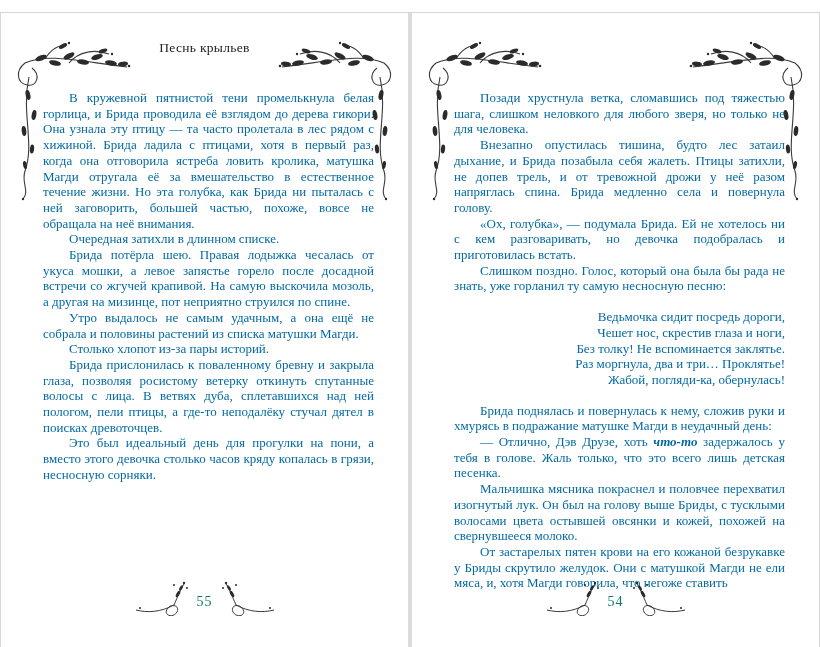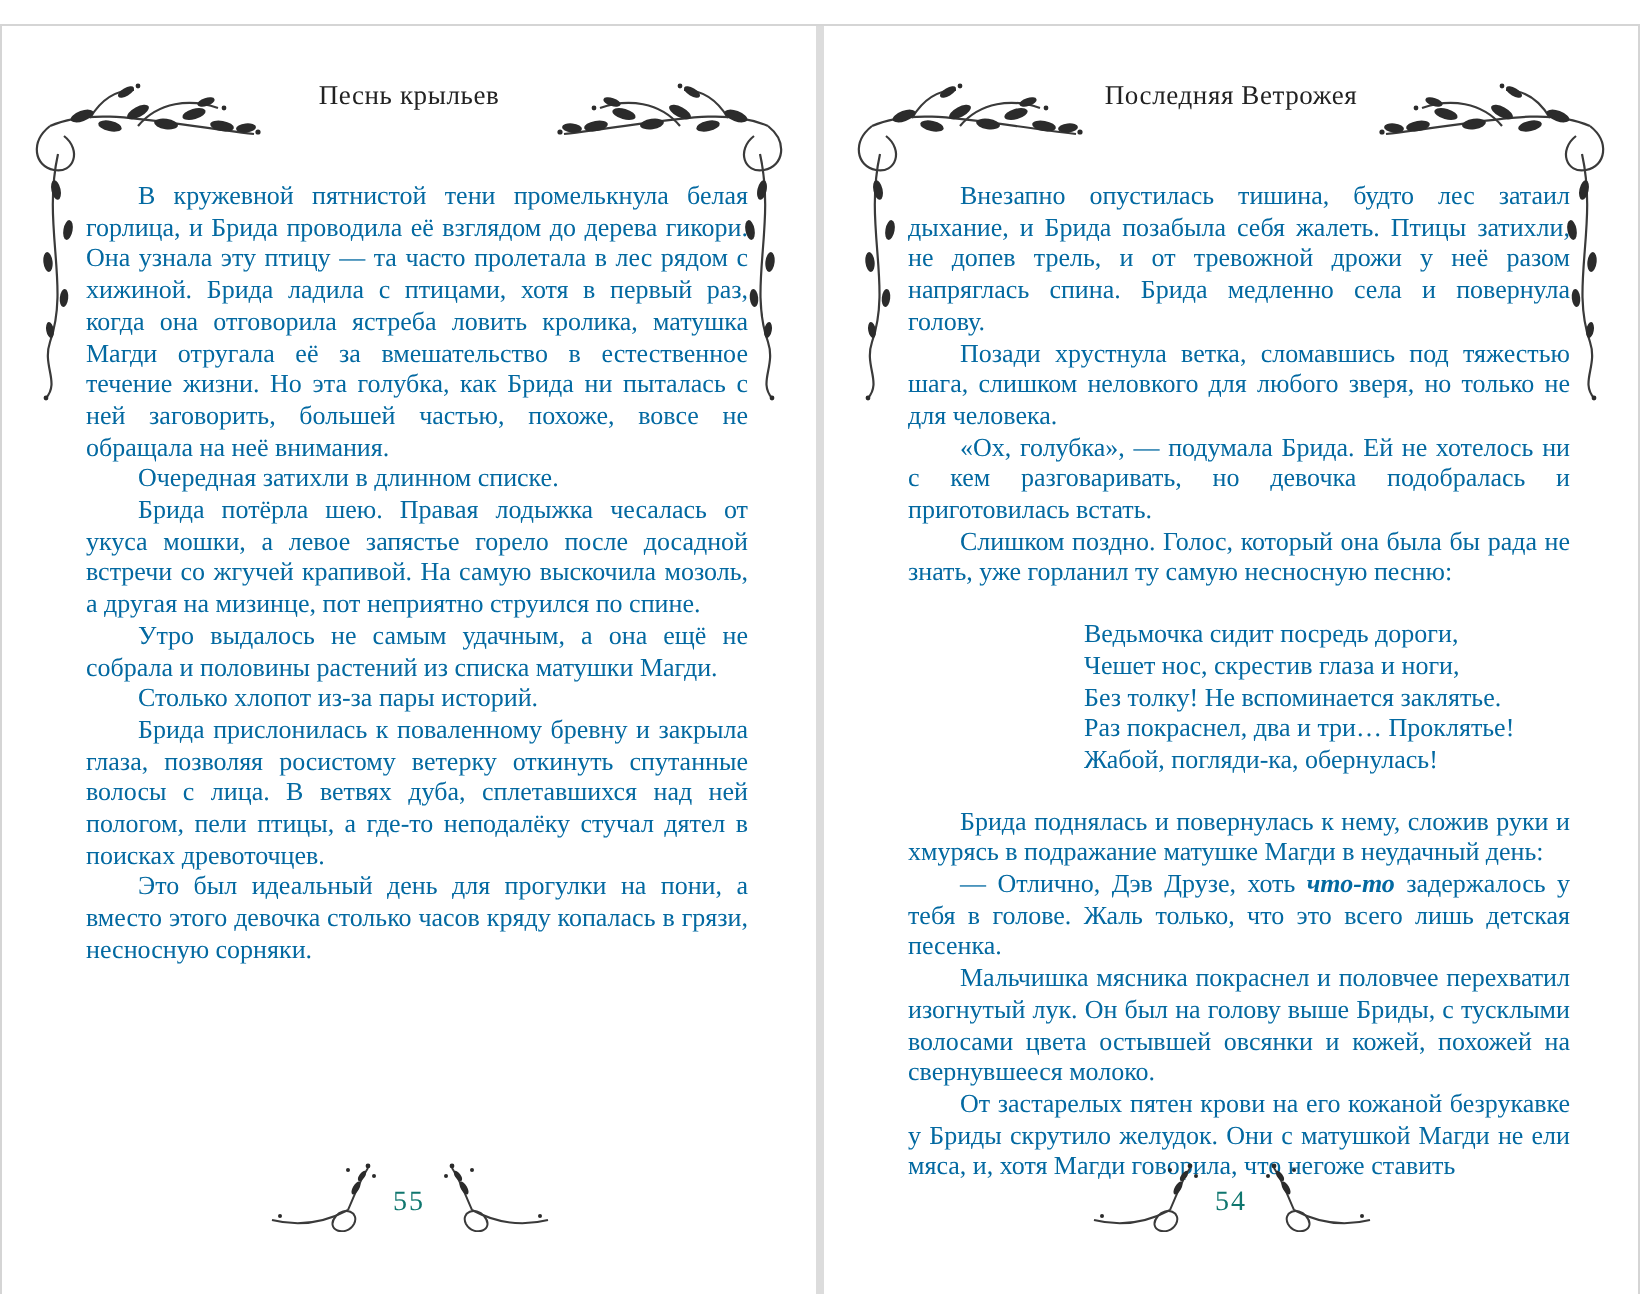--- a/index.html
+++ b/index.html
@@ -26,21 +26,21 @@
   }
   .body-text{
     position:absolute;top:77px;left:42px;width:331px;
     font-size:13px;line-height:15.7px;
     text-align:justify;
     color:#0369a1;
   }
   .body-text p{margin:0;text-indent:26px;}
   .verse{
     margin:15px 0 15px 88px;
-    text-align:left;
+    text-align:right;
   }
   .verse div{text-indent:0;}
   .em-word{font-style:italic;font-weight:bold;}
   .folio{
     position:absolute;bottom:42px;left:0;right:0;
     display:flex;justify-content:center;align-items:flex-end;gap:7px;
   }
   .folio .num{font-size:14px;color:#0f766e;padding-bottom:6px;letter-spacing:1px;}
   .corner{position:absolute;top:18px;}
   .corner.cl{left:10px;}
@@ -219,33 +219,32 @@
         <ellipse cx="13" cy="100" rx="5" ry="2.3" transform="rotate(84 13 100)"></ellipse>
         <ellipse cx="21" cy="118" rx="4.5" ry="2.1" transform="rotate(96 21 118)"></ellipse>
         <ellipse cx="14" cy="134" rx="4" ry="1.9" transform="rotate(80 14 134)"></ellipse>
         <circle cx="118" cy="35" r="1.3"></circle>
           <circle cx="101" cy="23" r="1.2"></circle>
         <circle cx="58" cy="12" r="1.2"></circle>
           <circle cx="12" cy="168" r="1.2"></circle>
       </g>
     </svg>
 
-    <div class="running-head">Последняя Ветрожея</div>
 
     <div class="body-text">
+      <p>Позади хрустнула ветка, сломавшись под тяжестью шага, слишком неловкого для любого зверя, но только не для человека.</p>
       <p>Внезапно опустилась тишина, будто лес затаил дыхание, и Брида позабыла себя жалеть. Птицы затихли, не допев трель, и от тревожной дрожи у неё разом напряглась спина. Брида медленно села и повернула голову.</p>
-      <p>Позади хрустнула ветка, сломавшись под тяжестью шага, слишком неловкого для любого зверя, но только не для человека.</p>
       <p>«Ох, голубка», — подумала Брида. Ей не хотелось ни с кем разговаривать, но девочка подобралась и приготовилась встать.</p>
       <p>Слишком поздно. Голос, который она была бы рада не знать, уже горланил ту самую несносную песню:</p>
 
       <div class="verse">
         <div>Ведьмочка сидит посредь дороги,</div>
         <div>Чешет нос, скрестив глаза и ноги,</div>
         <div>Без толку! Не вспоминается заклятье.</div>
-        <div>Раз покраснел, два и три… Проклятье!</div>
+        <div>Раз моргнула, два и три… Проклятье!</div>
         <div>Жабой, погляди-ка, обернулась!</div>
       </div>
 
       <p>Брида поднялась и повернулась к нему, сложив руки и хмурясь в подражание матушке Магди в неудачный день:</p>
       <p>
         <span>— Отлично, Дэв Друзе, хоть </span><span class="em-word">что-то</span><span> задержалось у тебя в голове. Жаль только, что это всего лишь детская песенка.</span>
       </p>
       <p>Мальчишка мясника покраснел и половчее перехватил изогнутый лук. Он был на голову выше Бриды, с тусклыми волосами цвета остывшей овсянки и кожей, похожей на свернувшееся молоко.</p>
       <p>От застарелых пятен крови на его кожаной безрукавке у Бриды скрутило желудок. Они с матушкой Магди не ели мяса, и, хотя Магди говорила, что негоже ставить</p>
     </div>

